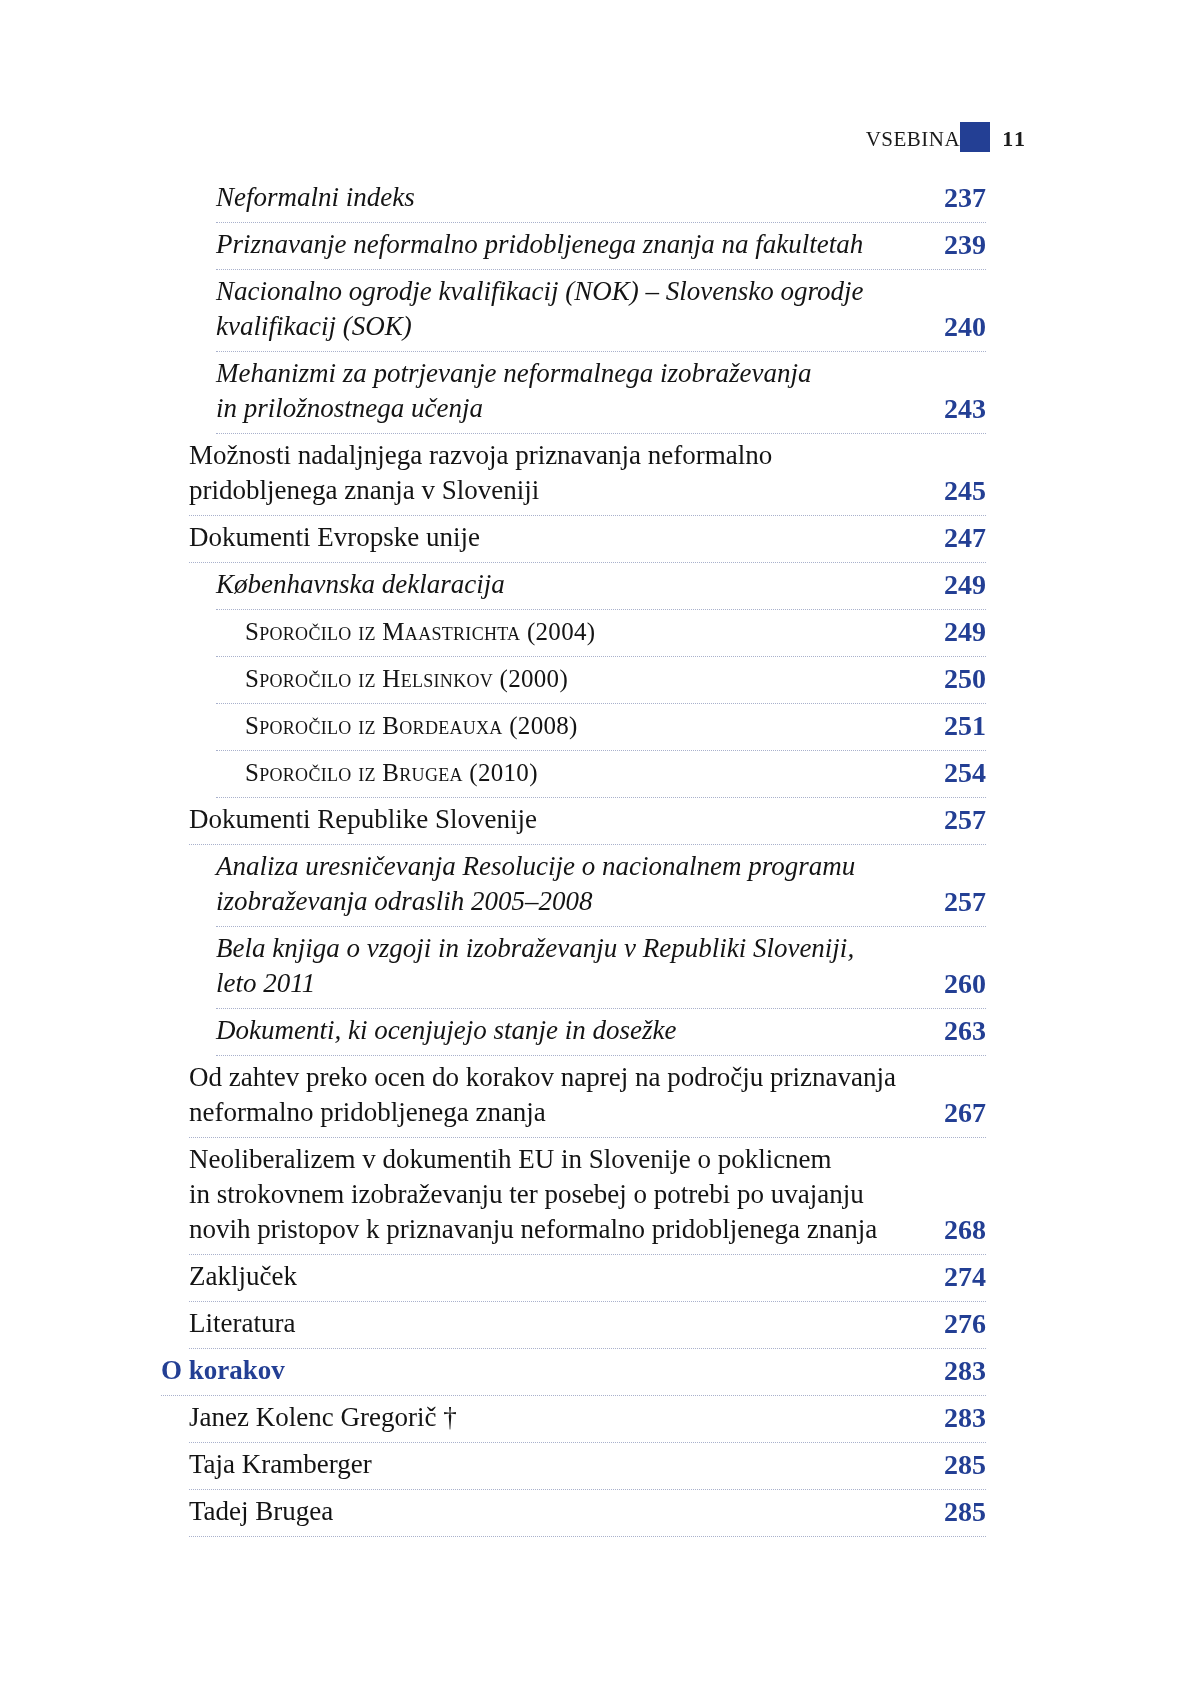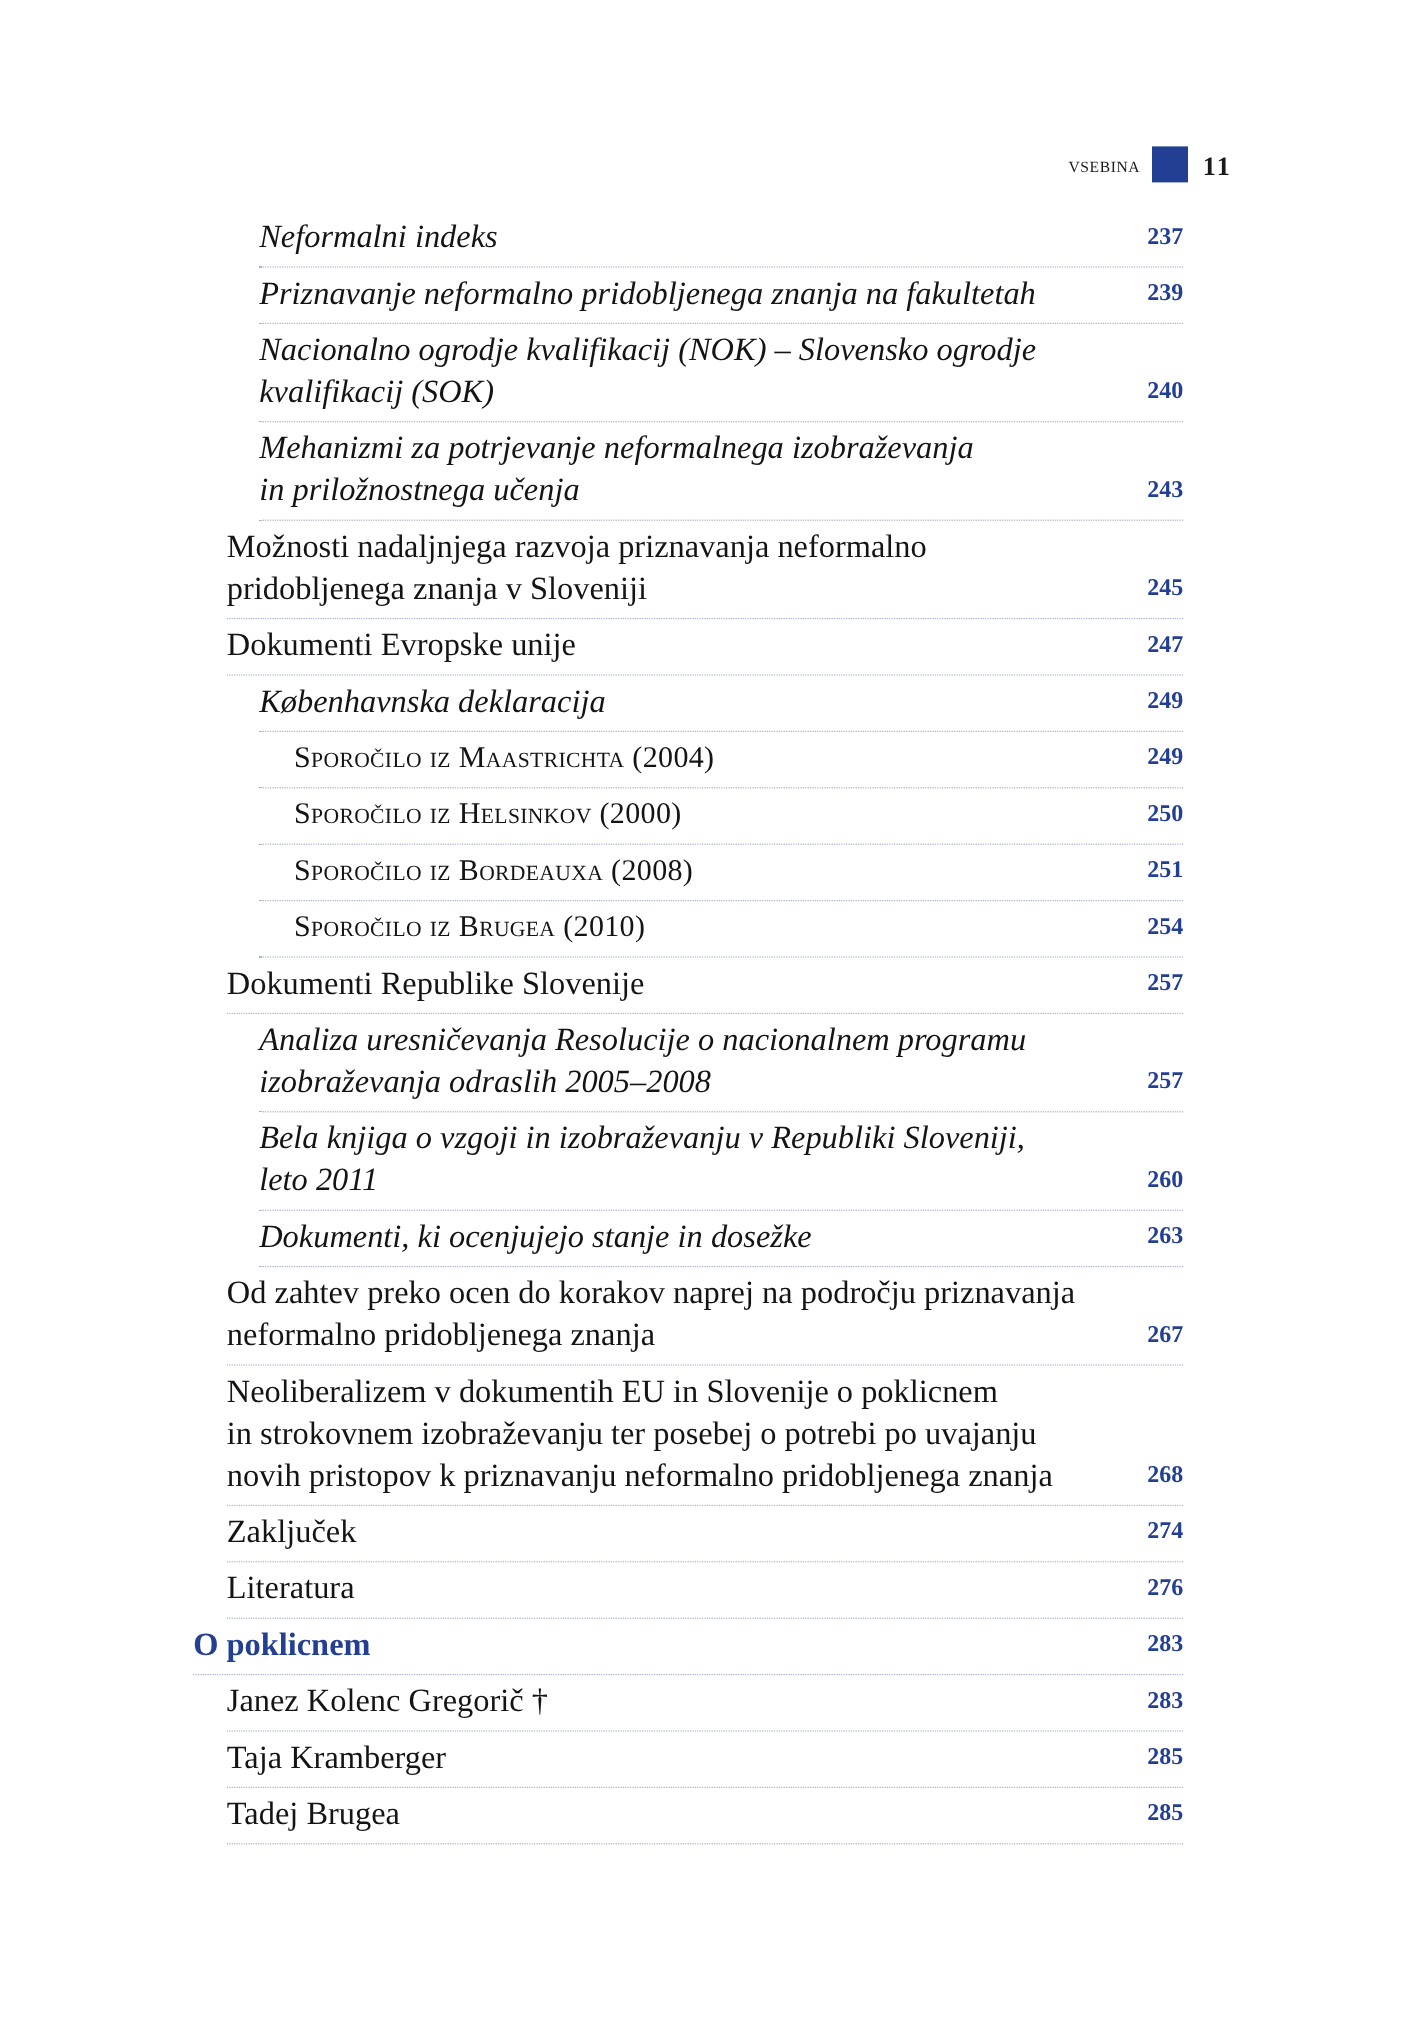--- a/index.html
+++ b/index.html
@@ -1,27 +1,27 @@
 <!DOCTYPE html>
 <html><head>
 <meta charset="utf-8">
 <style>
   html, body { margin: 0; padding: 0; background: #ffffff; }
   body { width: 1187px; height: 1684px; position: relative; overflow: hidden;
          font-family: "Liberation Serif", "DejaVu Serif", serif; color: #1a1a1a; }
   .running-head { position: absolute; top: 122px; right: 160px; display: flex; align-items: center; }
-  .rh-label { font-size: 13px; letter-spacing: 0.5px; color: #1a1a1a; margin-right: 10px; margin-top: 4px; }
+  .rh-label { font-size: 21px; letter-spacing: 0.5px; color: #1a1a1a; margin-top: 4px; }
   .rh-square { width: 30px; height: 30px; background: #233f94; margin-right: 12px; }
   .rh-page { font-size: 22px; font-weight: bold; letter-spacing: 2px; color: #1a1a1a; margin-top: 4px; }
 
   .toc { position: absolute; top: 176px; left: 0; width: 1073px; }
   .toc-row { position: relative; display: flex; align-items: flex-end; justify-content: space-between;
              border-bottom: 1px dotted #a9b1cc; padding: 4px 0 7px 0; box-sizing: border-box; }
   .toc-row .title { font-size: 27px; line-height: 35px; color: #141414; max-width: 730px; }
-  .toc-row .page { font-size: 20px; line-height: 35px; color: #233f94; font-weight: bold; padding-left: 10px; white-space: nowrap; }
+  .toc-row .page { font-size: 28px; line-height: 35px; color: #233f94; font-weight: bold; padding-left: 10px; white-space: nowrap; }
   .lvl0 { margin-left: 161px; width: 825px; }
   .lvl1 { margin-left: 189px; width: 797px; }
   .lvl2 { margin-left: 216px; width: 770px; }
   .lvl3 { margin-left: 216px; width: 770px; padding-left: 29px !important; gap: 23px; }
   .lvl0 .title { color: #233f94; font-weight: bold; }
   .lvl2 .title { font-style: italic; }
   .lvl3 .title { font-variant: small-caps; font-size: 25px; letter-spacing: 0.3px; }
   .toc-row.multi .title { max-width: 710px; }
   .nowrap-lines .title { white-space: pre-line; }
 </style>
@@ -113,21 +113,21 @@
     </div>
     <div class="toc-row lvl1 nowrap-lines">
       <span class="title">Zaključek</span>
       <span class="page">274</span>
     </div>
     <div class="toc-row lvl1 nowrap-lines">
       <span class="title">Literatura</span>
       <span class="page">276</span>
     </div>
     <div class="toc-row lvl0 nowrap-lines">
-      <span class="title">O poklicnem</span>
+      <span class="title">O korakov</span>
       <span class="page">283</span>
     </div>
     <div class="toc-row lvl1 nowrap-lines">
       <span class="title">Janez Kolenc Gregorič †</span>
       <span class="page">283</span>
     </div>
     <div class="toc-row lvl1 nowrap-lines">
       <span class="title">Taja Kramberger</span>
       <span class="page">285</span>
     </div>

